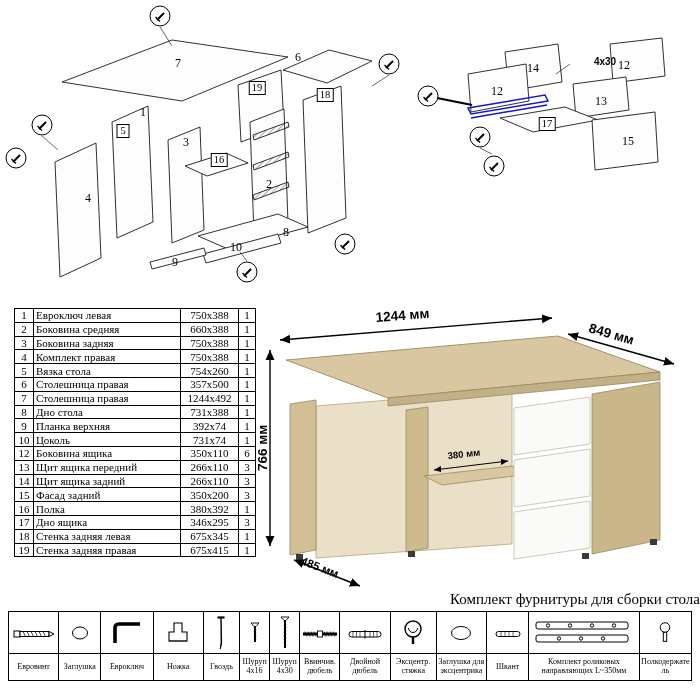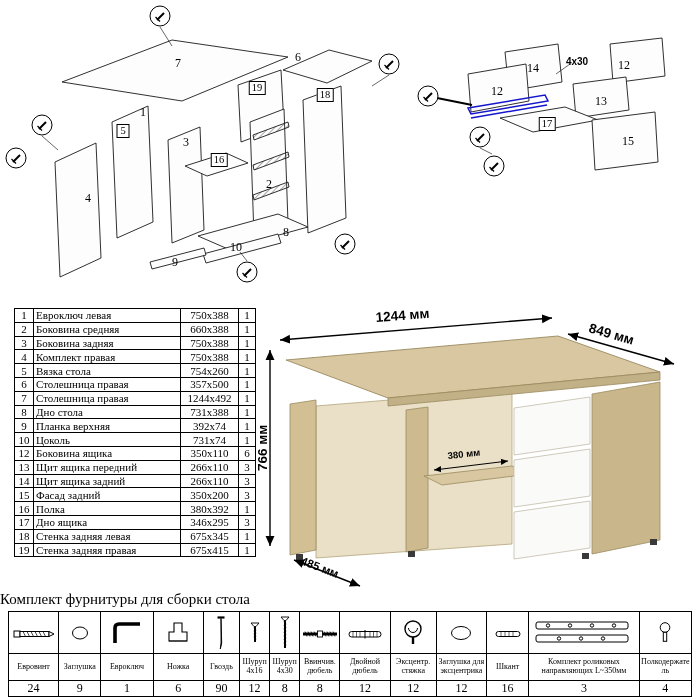--- a/index.html
+++ b/index.html
@@ -9,37 +9,37 @@
 
   
   .exploded-svg { position:absolute; left:0; top:0; }
   .callout-layer { position:absolute; left:0; top:0; width:700px; height:300px; pointer-events:none; }
   .callout { position:absolute; transform:translate(-50%,-50%); color:#000; white-space:nowrap; }
   .callout.plain { font:12px "Liberation Serif", serif; }
   .callout.box { font:10.5px "Liberation Serif", serif; border:1px solid #000; background:#fff;
                  padding:0 2px; line-height:12px; min-width:13px; text-align:center; }
   .callout.circle { width:21px; height:21px; border:1.4px solid #000; border-radius:50%;
                     background:#fff; display:flex; align-items:center; justify-content:center; }
-  .callout.note { font:bold 10px "Liberation Sans", sans-serif; }
+  .callout.note { font:bold 10px "Liberation Sans", sans-serif;margin-left:28px; }
 
   
   .parts-table { position:absolute; left:14px; top:308px; border-collapse:collapse;
                  font-size:11px; background:#fff; }
   .parts-table td { border:1px solid #000; height:13.8px; line-height:12px; padding:0 2px; }
   .pt-num  { width:19px; text-align:center; }
   .pt-name { width:147px; text-align:left; padding-left:3px; }
   .pt-size { width:58px; text-align:center; }
   .pt-qty  { width:17px; text-align:center; }
 
   
   .desk-svg { position:absolute; left:256px; top:296px; }
   .dim-label { font-family:"Liberation Sans", sans-serif; font-weight:bold; fill:#000; }
 
   
-  .kit-title { position:absolute; left:0; top:591px; width:700px; text-align:left;
+  .kit-title { position:absolute; left:0; top:591px; width:700px; text-align:right;
                font-size:15px; font-family:"Liberation Serif", serif; }
   .kit-table { position:absolute; left:8px; top:611px; width:684px; border-collapse:collapse;
                table-layout:fixed; background:#fff; }
   .kit-table td { border:1px solid #000; text-align:center; vertical-align:middle; overflow:hidden; }
   .kit-icon-cell { height:42px; }
   .kit-icon-cell svg { vertical-align:middle; }
   .kit-name-cell { height:27px; font-size:8px; line-height:1.08; padding:1px; word-wrap:break-word; }
   .kit-qty-cell { height:16px; font-size:12px; }
 </style>
 </head>
@@ -415,32 +415,16 @@
           <td class="kit-name-cell">Шуруп 4x16</td>
           <td class="kit-name-cell">Шуруп 4x30</td>
           <td class="kit-name-cell">Ввинчив. дюбель</td>
           <td class="kit-name-cell">Двойной дюбель</td>
           <td class="kit-name-cell">Эксцентр. стяжка</td>
           <td class="kit-name-cell">Заглушка для эксцентрика</td>
           <td class="kit-name-cell">Шкант</td>
           <td class="kit-name-cell">Комплект роликовых направляющих L~350мм</td>
           <td class="kit-name-cell">Полкодержатель</td>
         </tr>
-      <tr>
-          <td class="kit-qty-cell">24</td>
-          <td class="kit-qty-cell">9</td>
-          <td class="kit-qty-cell">1</td>
-          <td class="kit-qty-cell">6</td>
-          <td class="kit-qty-cell">90</td>
-          <td class="kit-qty-cell">12</td>
-          <td class="kit-qty-cell">8</td>
-          <td class="kit-qty-cell">8</td>
-          <td class="kit-qty-cell">12</td>
-          <td class="kit-qty-cell">12</td>
-          <td class="kit-qty-cell">12</td>
-          <td class="kit-qty-cell">16</td>
-          <td class="kit-qty-cell">3</td>
-          <td class="kit-qty-cell">4</td>
-        </tr>
     </tbody>
   </table>
 
 </div>
 
 </body></html>

